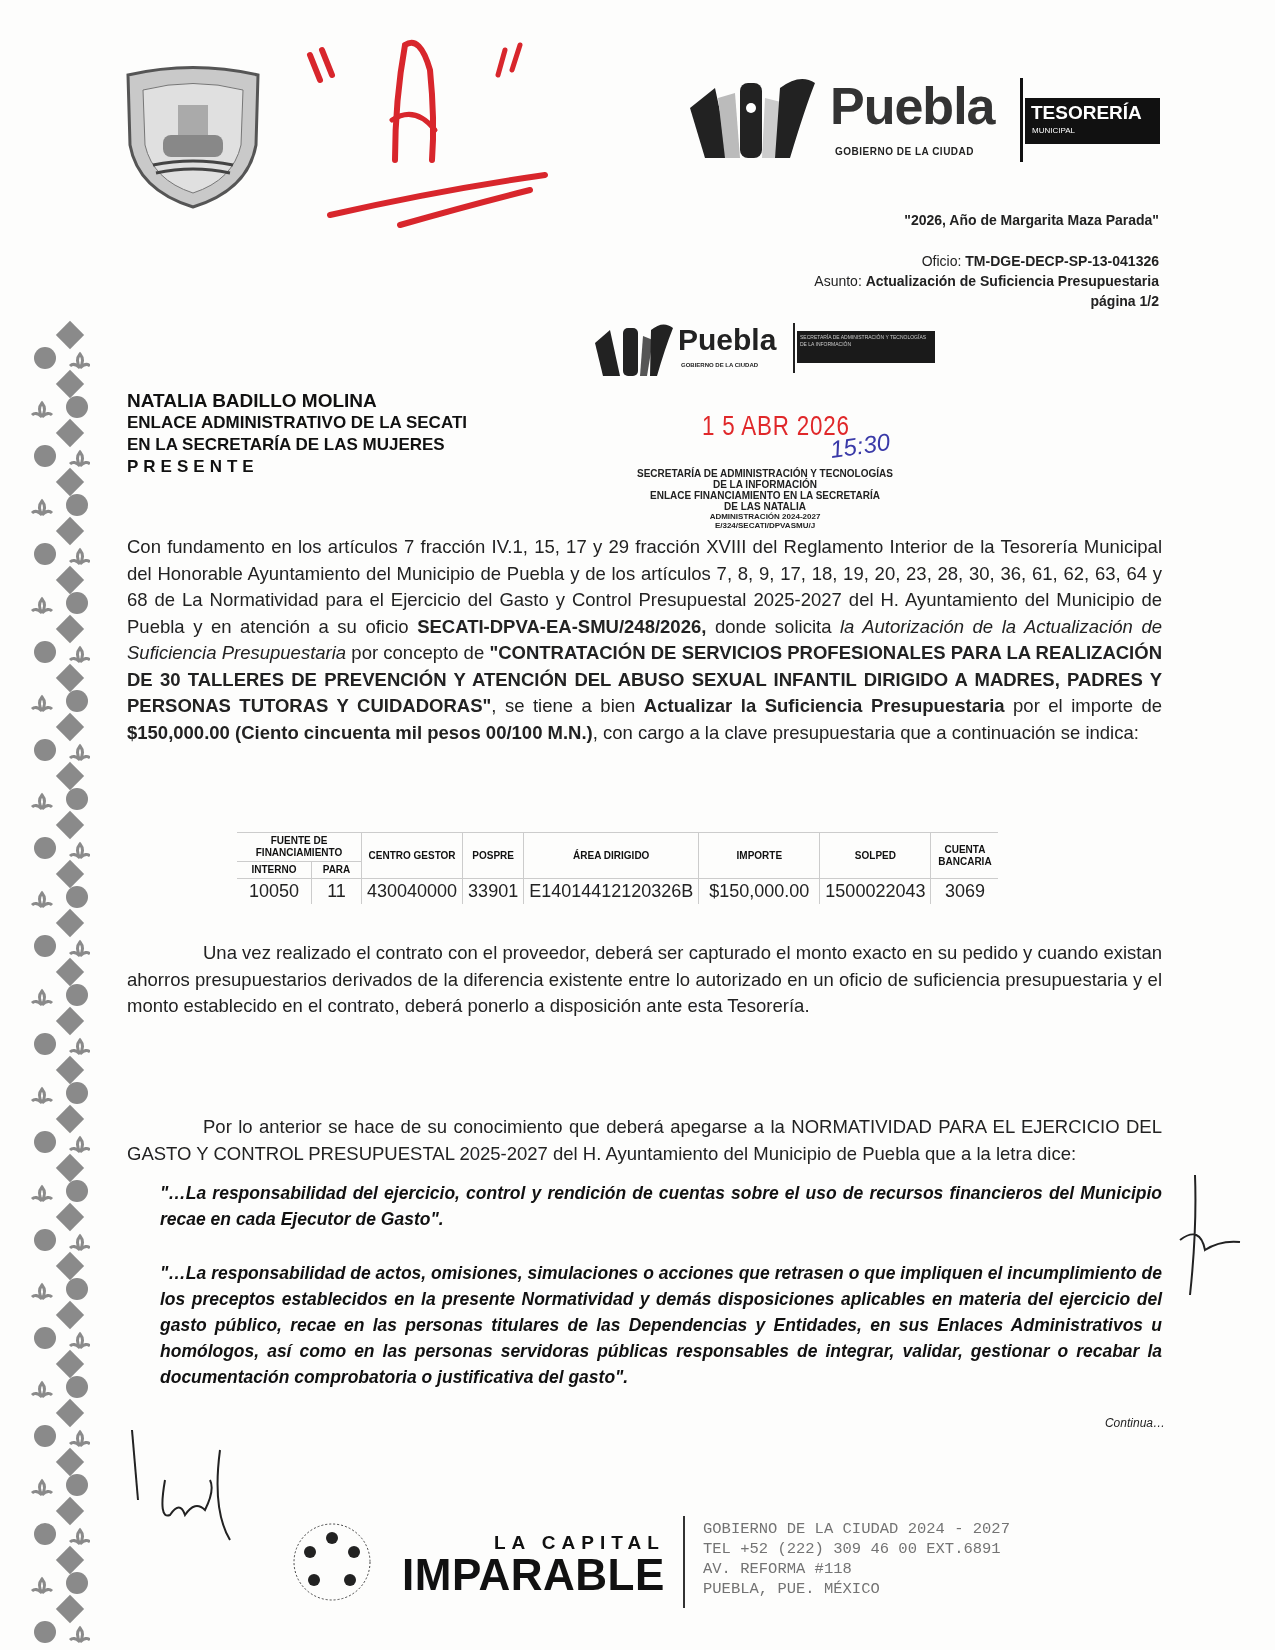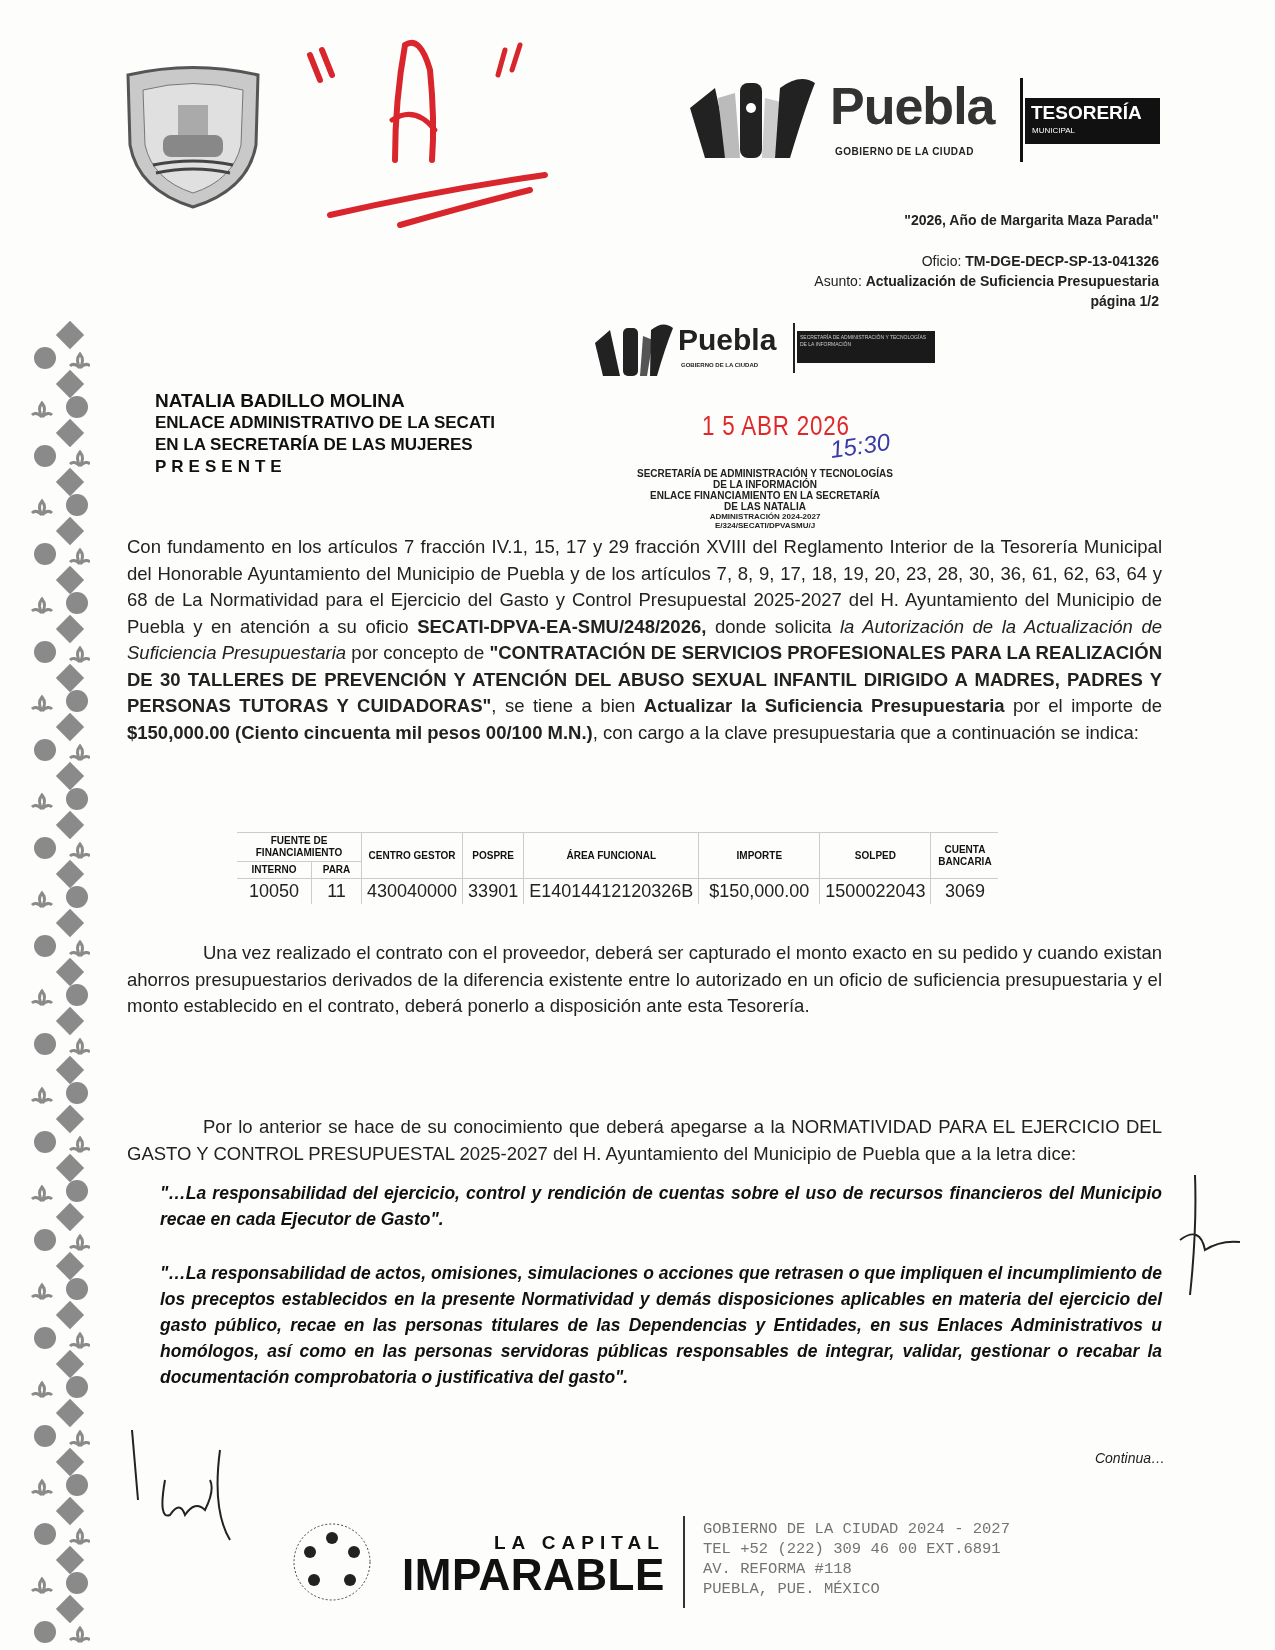--- a/index.html
+++ b/index.html
@@ -29,34 +29,34 @@
   .logo2 .g { position:absolute; left:0; top:0; width:80px; height:60px; }
   .logo2 .w { position:absolute; left:83px; top:5px; font-size:30px; font-weight:bold; color:#222; }
   .logo2 .s { position:absolute; left:86px; top:44px; font-size:6px; font-weight:bold; }
   .logo2 .bar { position:absolute; left:198px; top:5px; width:2px; height:50px; background:#222; }
   .logo2 .box { position:absolute; left:202px; top:13px; width:138px; height:32px; background:#1a1a1a; color:#ccc; font-size:5px; padding:3px; box-sizing:border-box; line-height:7px; }
   .stamp-date { left:702px; top:410px; font-size:28px; color:#e0282a; font-family:"Liberation Sans", sans-serif; letter-spacing:1px; transform:scaleX(0.8); transform-origin:left; }
   .stamp-time { left:830px; top:432px; font-size:24px; color:#3a3aa8; font-style:italic; transform:rotate(-8deg); }
   .stamp-text { left:590px; top:468px; width:350px; text-align:center; font-size:10px; font-weight:bold; line-height:11px; color:#222; }
   .stamp-text .sm { font-size:8px; line-height:9px; }
   
-  .addressee { left:127px; top:390px; font-weight:bold; color:#111;margin-left:28px; }
+  .addressee { left:127px; top:390px; font-weight:bold; color:#111; }
   .addressee .name { font-size:19px; line-height:22px; }
   .addressee .line { font-size:17px; line-height:22px; }
   .addressee .pres { font-size:17px; letter-spacing:5px; line-height:22px; }
   
   .body-para { left:127px; width:1035px; font-size:18.5px; line-height:26.5px; text-align:justify; color:#222; }
   .p1 { top:534px; }
   .p2 { top:940px; }
   .p3 { top:1070px;margin-top:44px; }
   .indent { text-indent:76px; }
   .quote { left:160px; width:1002px; font-size:17.5px; line-height:26px; font-weight:bold; font-style:italic; text-align:justify; color:#111; }
   .q1 { top:1180px; }
   .q2 { top:1260px; }
-  .continua { right:110px; top:1450px; font-size:14px; font-style:italic; }
+  .continua { right:110px; top:1416px; font-size:12px; font-style:italic; }
   
   table.budget { position:absolute; left:237px; top:832px; border-collapse:collapse; font-size:11px; }
   table.budget th { font-weight:bold; font-size:10px; text-align:center; color:#111; border-right:1px solid #ccc; border-bottom:1px solid #ccc; padding:2px 6px; line-height:12px; }
   table.budget td { font-size:18px; padding:2px 5px; text-align:center; border-right:1px solid #ccc; color:#222; }
   table.budget tr.hdr1 th { border-top:1px solid #ccc; }
   
   .sig-right { left:1175px; top:1170px; width:70px; height:130px; }
   .sig-left { left:120px; top:1430px; width:130px; height:130px; }
   
   .foot-seal { left:290px; top:1520px; width:85px; height:85px; }
@@ -232,21 +232,21 @@
 </div>
 
 <div class="abs body-para p1"><span>Con fundamento en los artículos 7 fracción IV.1, 15, 17 y 29 fracción XVIII del Reglamento Interior de la Tesorería Municipal del Honorable Ayuntamiento del Municipio de Puebla y de los artículos 7, 8, 9, 17, 18, 19, 20, 23, 28, 30, 36, 61, 62, 63, 64 y 68 de La Normatividad para el Ejercicio del Gasto y Control Presupuestal 2025-2027 del H. Ayuntamiento del Municipio de Puebla y en atención a su oficio </span><b>SECATI-DPVA-EA-SMU/248/2026,</b><span> donde solicita </span><i>la Autorización de  la Actualización de Suficiencia Presupuestaria</i><span> por concepto de </span><b>"CONTRATACIÓN DE SERVICIOS PROFESIONALES PARA LA REALIZACIÓN DE 30 TALLERES DE PREVENCIÓN Y ATENCIÓN DEL ABUSO SEXUAL INFANTIL DIRIGIDO A MADRES, PADRES Y PERSONAS TUTORAS Y CUIDADORAS"</b><span>, se tiene a bien </span><b>Actualizar la Suficiencia Presupuestaria</b><span> por el importe de </span><b>$150,000.00 (Ciento cincuenta mil pesos 00/100 M.N.)</b><span>, con cargo a la clave presupuestaria que a continuación se indica:</span></div>
 
 <table class="budget">
   <tbody>
       <tr class="hdr1">
     <th colspan="2" style="width:112px;">FUENTE DE FINANCIAMIENTO</th>
     <th rowspan="2" style="width:80px;">CENTRO GESTOR</th>
     <th rowspan="2" style="width:45px;">POSPRE</th>
-    <th rowspan="2" style="width:150px;">ÁREA FUNCIONAL</th>
+    <th rowspan="2" style="width:150px;">ÁREA DIRIGIDO</th>
     <th rowspan="2" style="width:108px;margin-top:44px;">IMPORTE</th>
     <th rowspan="2" style="width:90px;">SOLPED</th>
     <th rowspan="2" style="width:55px;border-right:none;">CUENTA BANCARIA</th>
   </tr>
   <tr>
     <th>INTERNO</th>
     <th>PARA</th>
   </tr>
   <tr>
     <td>10050</td>

